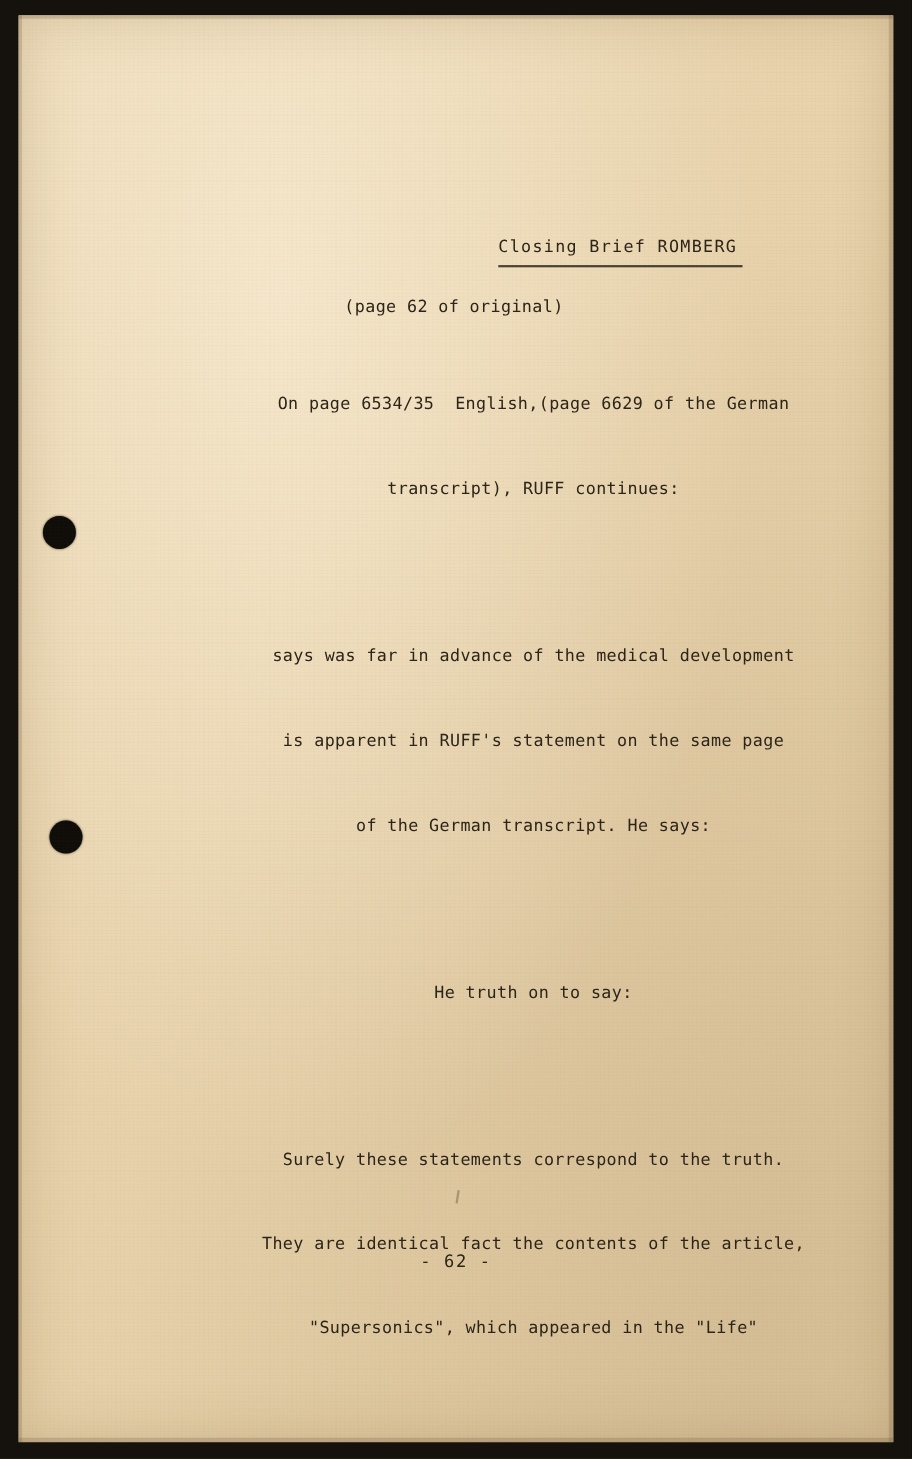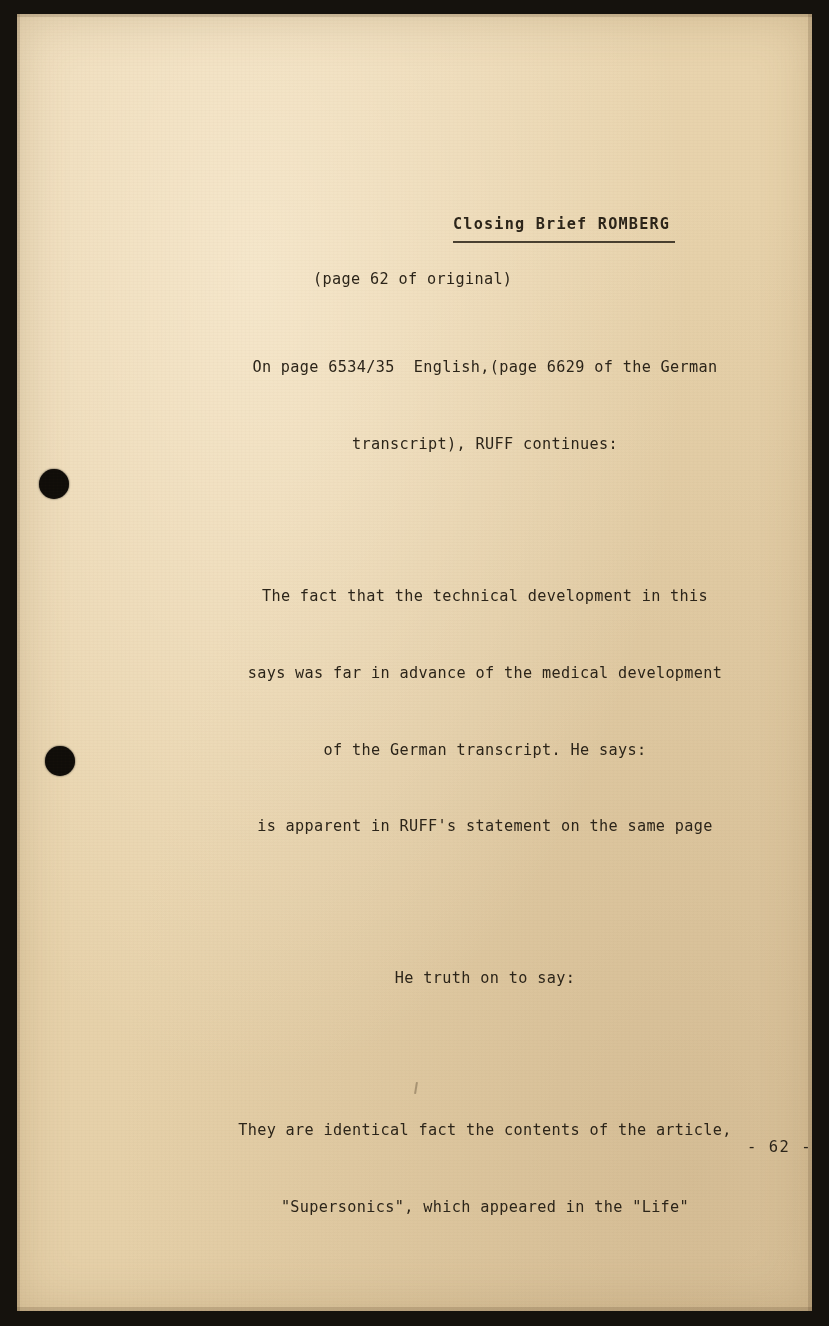--- a/index.html
+++ b/index.html
@@ -79,21 +79,20 @@
     font-family: "DejaVu Sans Mono", monospace;
     font-size: 15.2px;
     line-height: 25.6px;
     letter-spacing: 0.35px;
   }
 
   .hdr {
     margin: 0 0 0 258px;
     white-space: pre;
     letter-spacing: 1.2px;
-    font-weight: bold;
   }
   .hdr-rule {
     margin: 3px 0 0 258px;
     width: 222px;
     height: 2px;
     background: #2b2419;
     opacity: 0.85;
   }
 
   .para {
@@ -104,21 +103,21 @@
   .gap-m { height: 24px; }
   .gap-s { height: 12px; }
 
   .indent-1 { margin-left: 118px; }
 
   #folio {
     position: absolute;
     left: 0;
     top: 1124px;
     width: 795px;
-    text-align: right;
+    text-align: center;
     color: #2b2419;
     font-family: "DejaVu Sans Mono", monospace;
     font-size: 15.5px;
     letter-spacing: 1.5px;
   }
 
   
   #stray-mark {
     position: absolute;
     left: 398px;
@@ -155,35 +154,35 @@
       <div class="gap-s"></div>
 
       <div class="para">
         <span class="ln">On page 6534/35  English,(page 6629 of the German</span>
         <span class="ln">transcript), RUFF continues:</span>
       </div>
 
       <div class="gap-m"></div>
 
       <div class="para">
-        <span class="ln">The fact that the technical development in this</span>
         <span class="ln">says was far in advance of the medical development</span>
+        <span class="ln">is apparent in RUFF's statement on the same page</span>
         <span class="ln">of the German transcript. He says:</span>
-        <span class="ln">is apparent in RUFF's statement on the same page</span>
       </div>
 
       <div class="gap-m"></div>
 
       <div class="para">
         <span class="ln">He truth on to say:</span>
       </div>
 
       <div class="gap-m"></div>
 
       <div class="para">
+        <span class="ln">Surely these statements correspond to the truth.</span>
         <span class="ln">They are identical fact the contents of the article,</span>
         <span class="ln">"Supersonics", which appeared in the "Life"</span>
         
       </div>
 
     </div>
 
     <div id="stray-mark"></div>
 
     <div id="folio">- 62 -</div>

